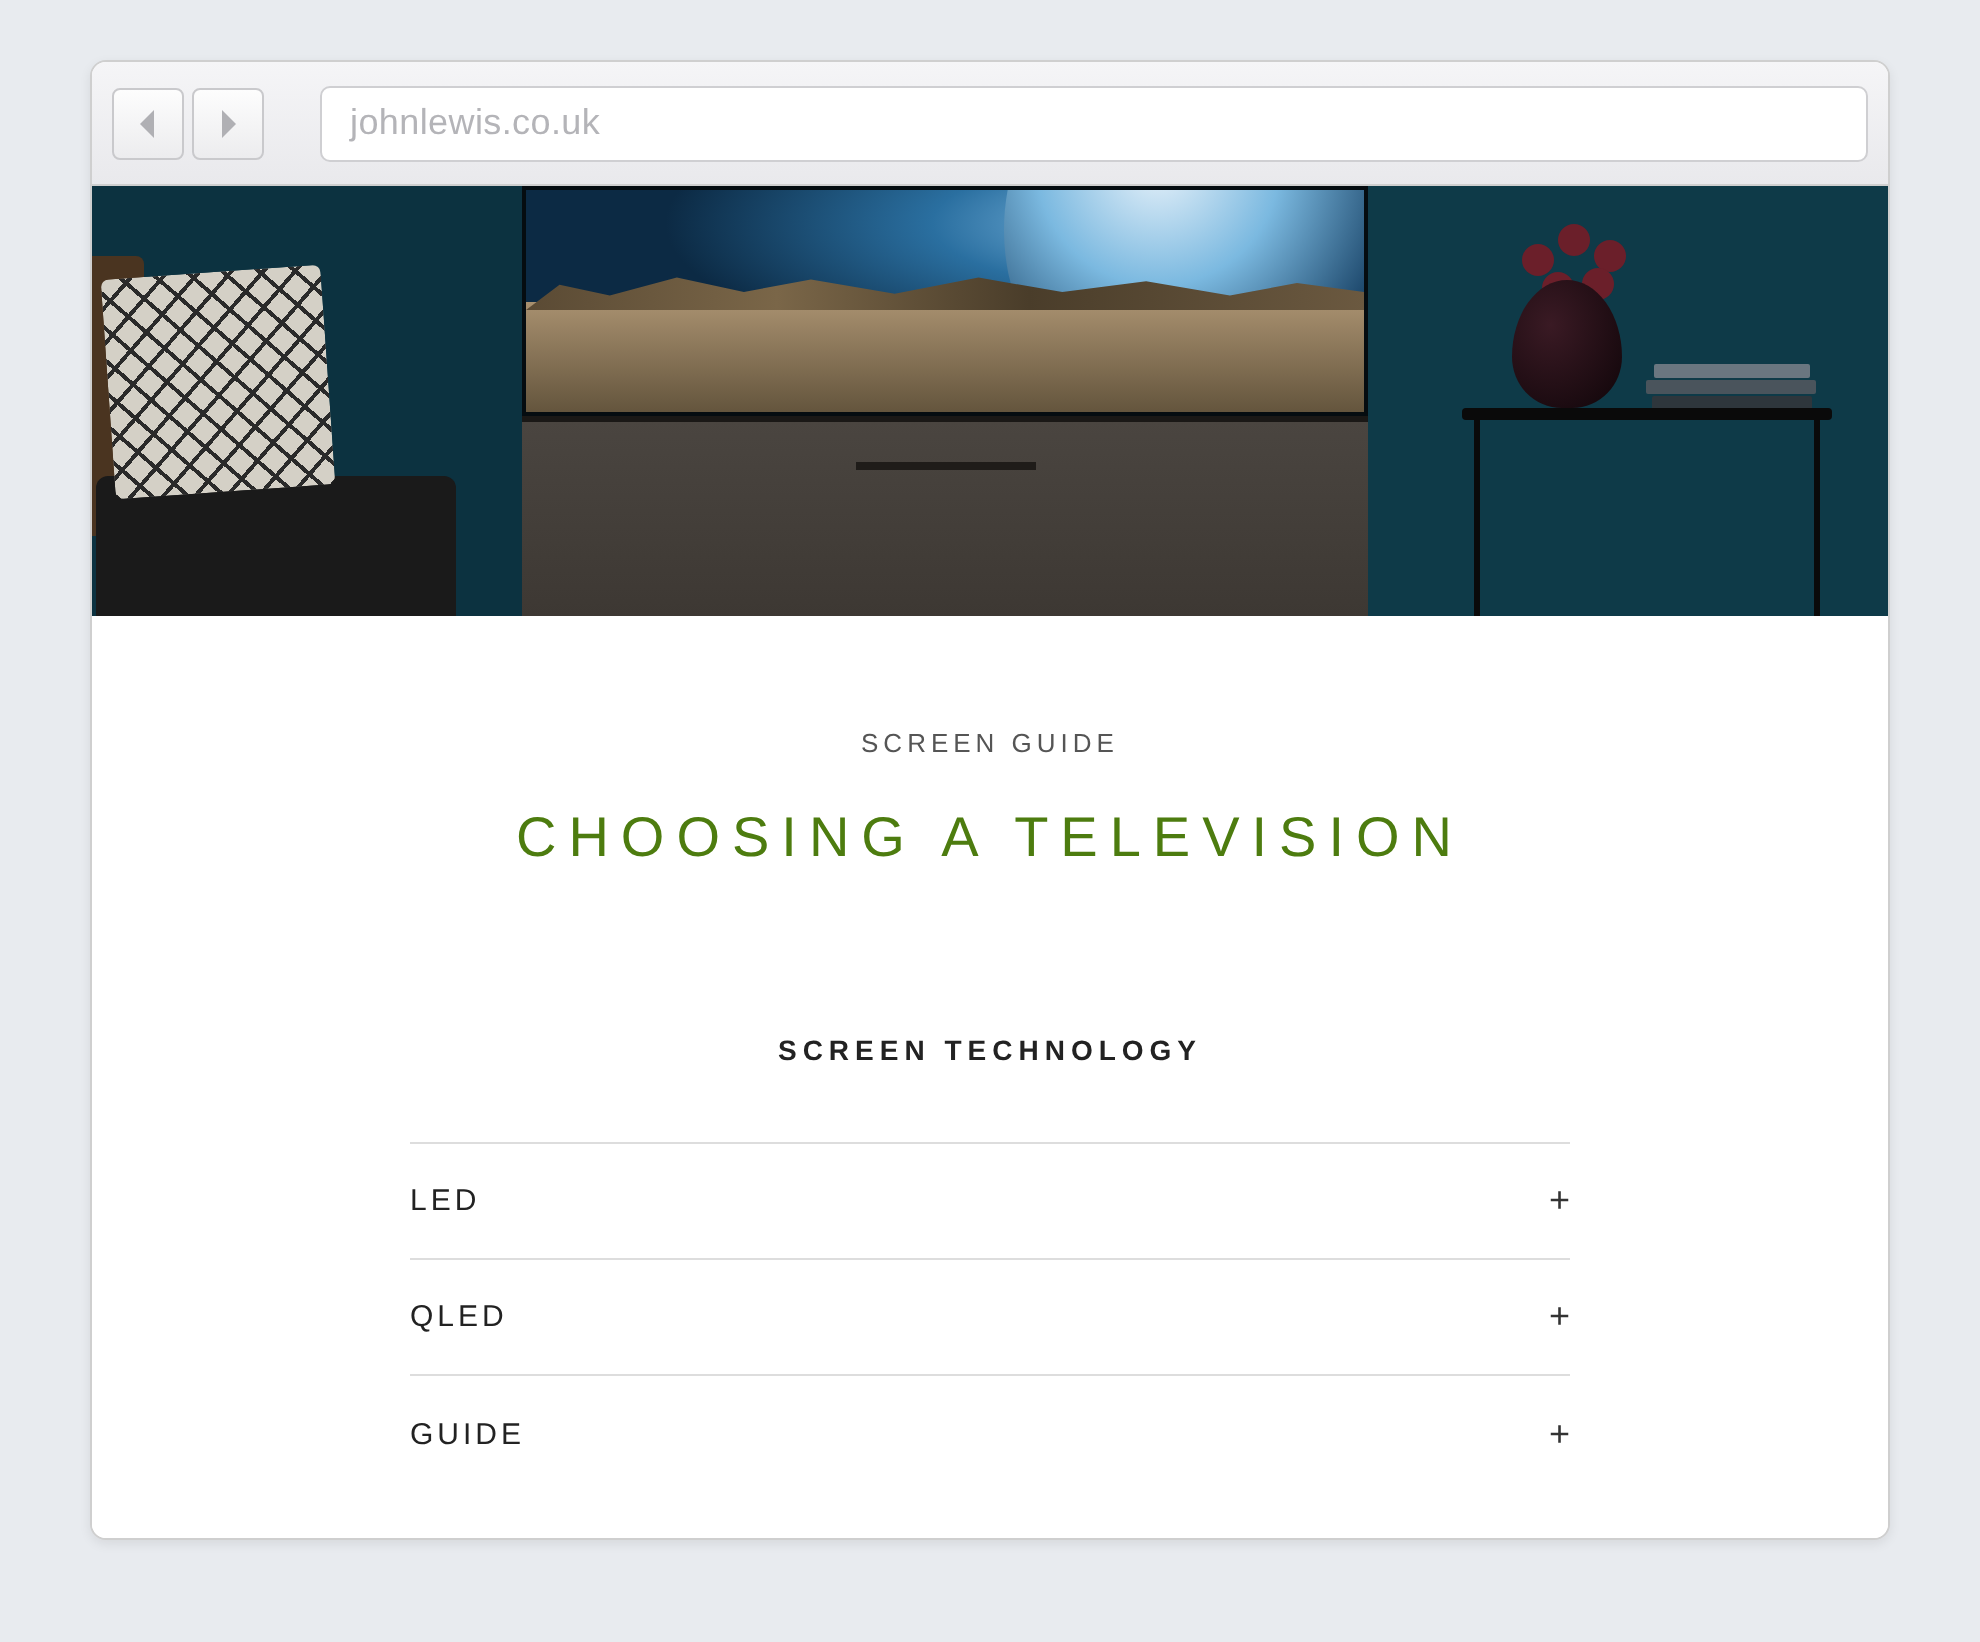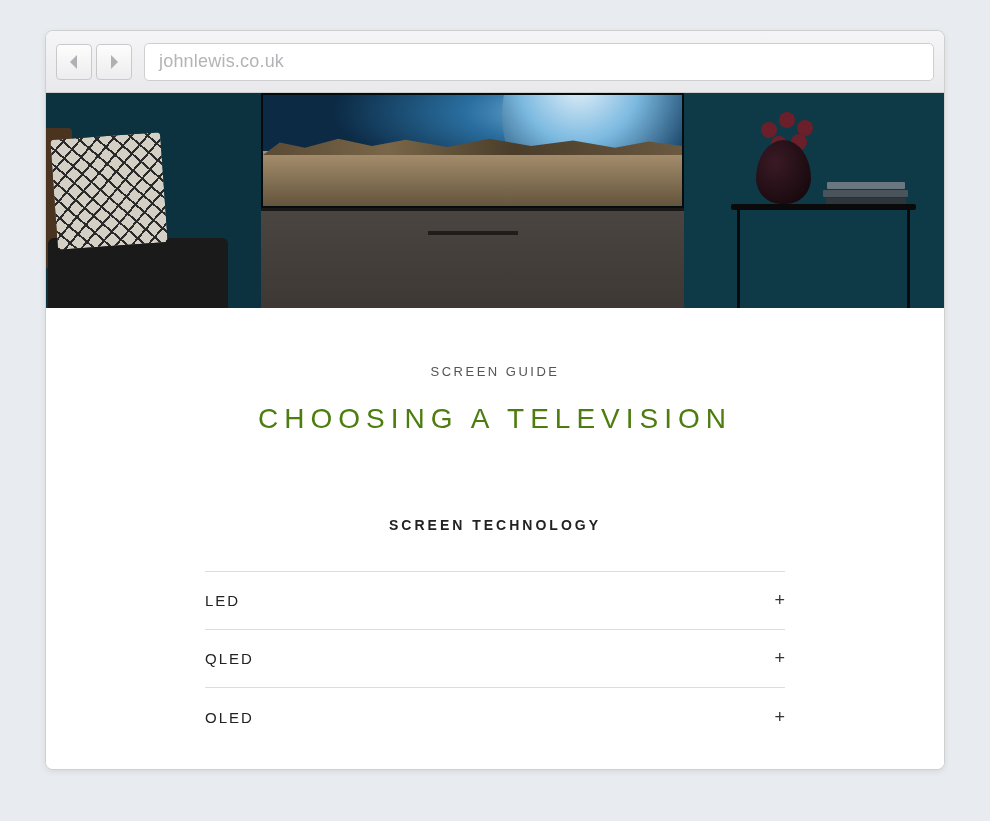--- a/index.html
+++ b/index.html
@@ -38,21 +38,21 @@
   border-radius: 4px;
   display: flex;
   align-items: center;
   justify-content: center;
   cursor: pointer;
 }
 .nav-btn svg { fill: #b0b0b4; }
 .address-bar {
   flex: 1;
   height: 38px;
-  margin-left: 8px;
+  margin-left: 24px;
   background: #fff;
   border: 1px solid #cfcfd2;
   border-radius: 5px;
   display: flex;
   align-items: center;
   padding: 0 14px;
   color: #b4b4b8;
   font-size: 18px;
   letter-spacing: 0.2px;
 }
@@ -274,19 +274,19 @@
     <div class="accordion">
       <div class="acc-item">
         <span class="acc-label">LED</span>
         <span class="acc-plus">+</span>
       </div>
       <div class="acc-item">
         <span class="acc-label">QLED</span>
         <span class="acc-plus">+</span>
       </div>
       <div class="acc-item">
-        <span class="acc-label">OLED</span>
+        <span class="acc-label">GUIDE</span>
         <span class="acc-plus">+</span>
       </div>
     </div>
   </div>
 
 </div>
 
 </body></html>

